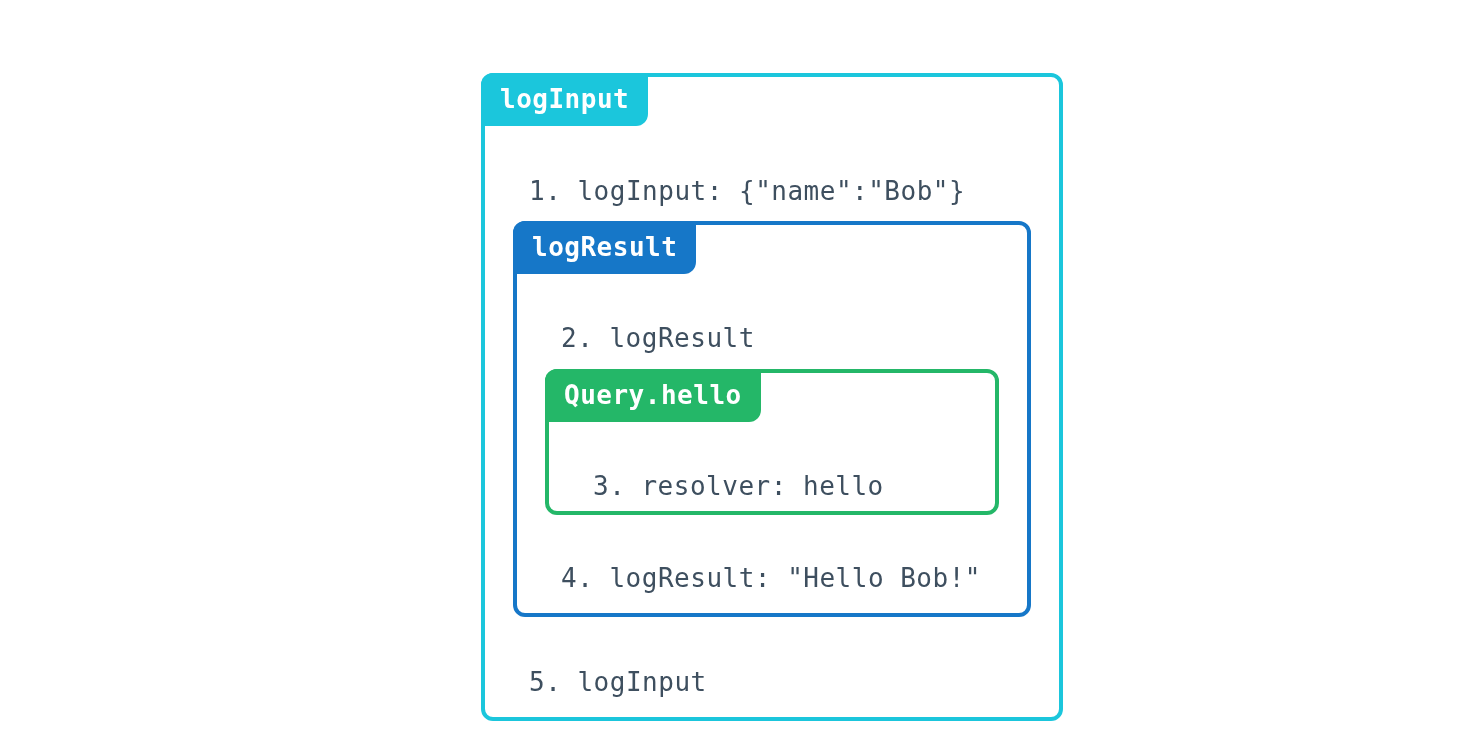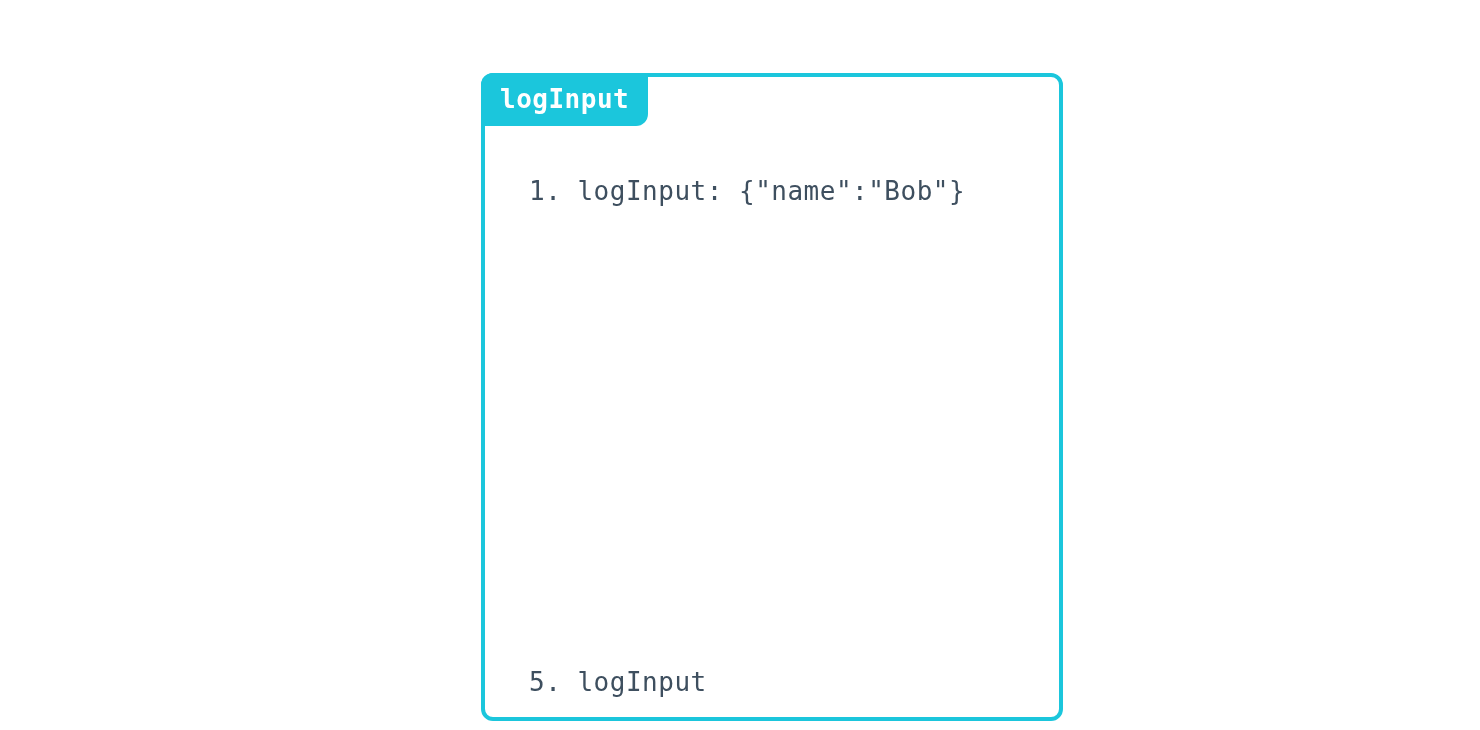--- a/index.html
+++ b/index.html
@@ -64,17 +64,30 @@
 </head>
 <body>
 
 <div class="diagram">
 
   <div class="box box-cyan">
     <div class="tab tab-cyan">logInput</div>
 
     <div class="line line-1">1. logInput: {"name":"Bob"}</div>
 
+    <div class="box box-blue">
+      <div class="tab tab-blue">logResult</div>
+
+      <div class="line line-2">2. logResult</div>
+
+      <div class="box box-green">
+        <div class="tab tab-green">Query.hello</div>
+
+        <div class="line line-3">3. resolver: hello</div>
+      </div>
+
+      <div class="line line-4">4. logResult: "Hello Bob!"</div>
+    </div>
 
     <div class="line line-5">5. logInput</div>
   </div>
 
 </div>
 
 </body></html>

